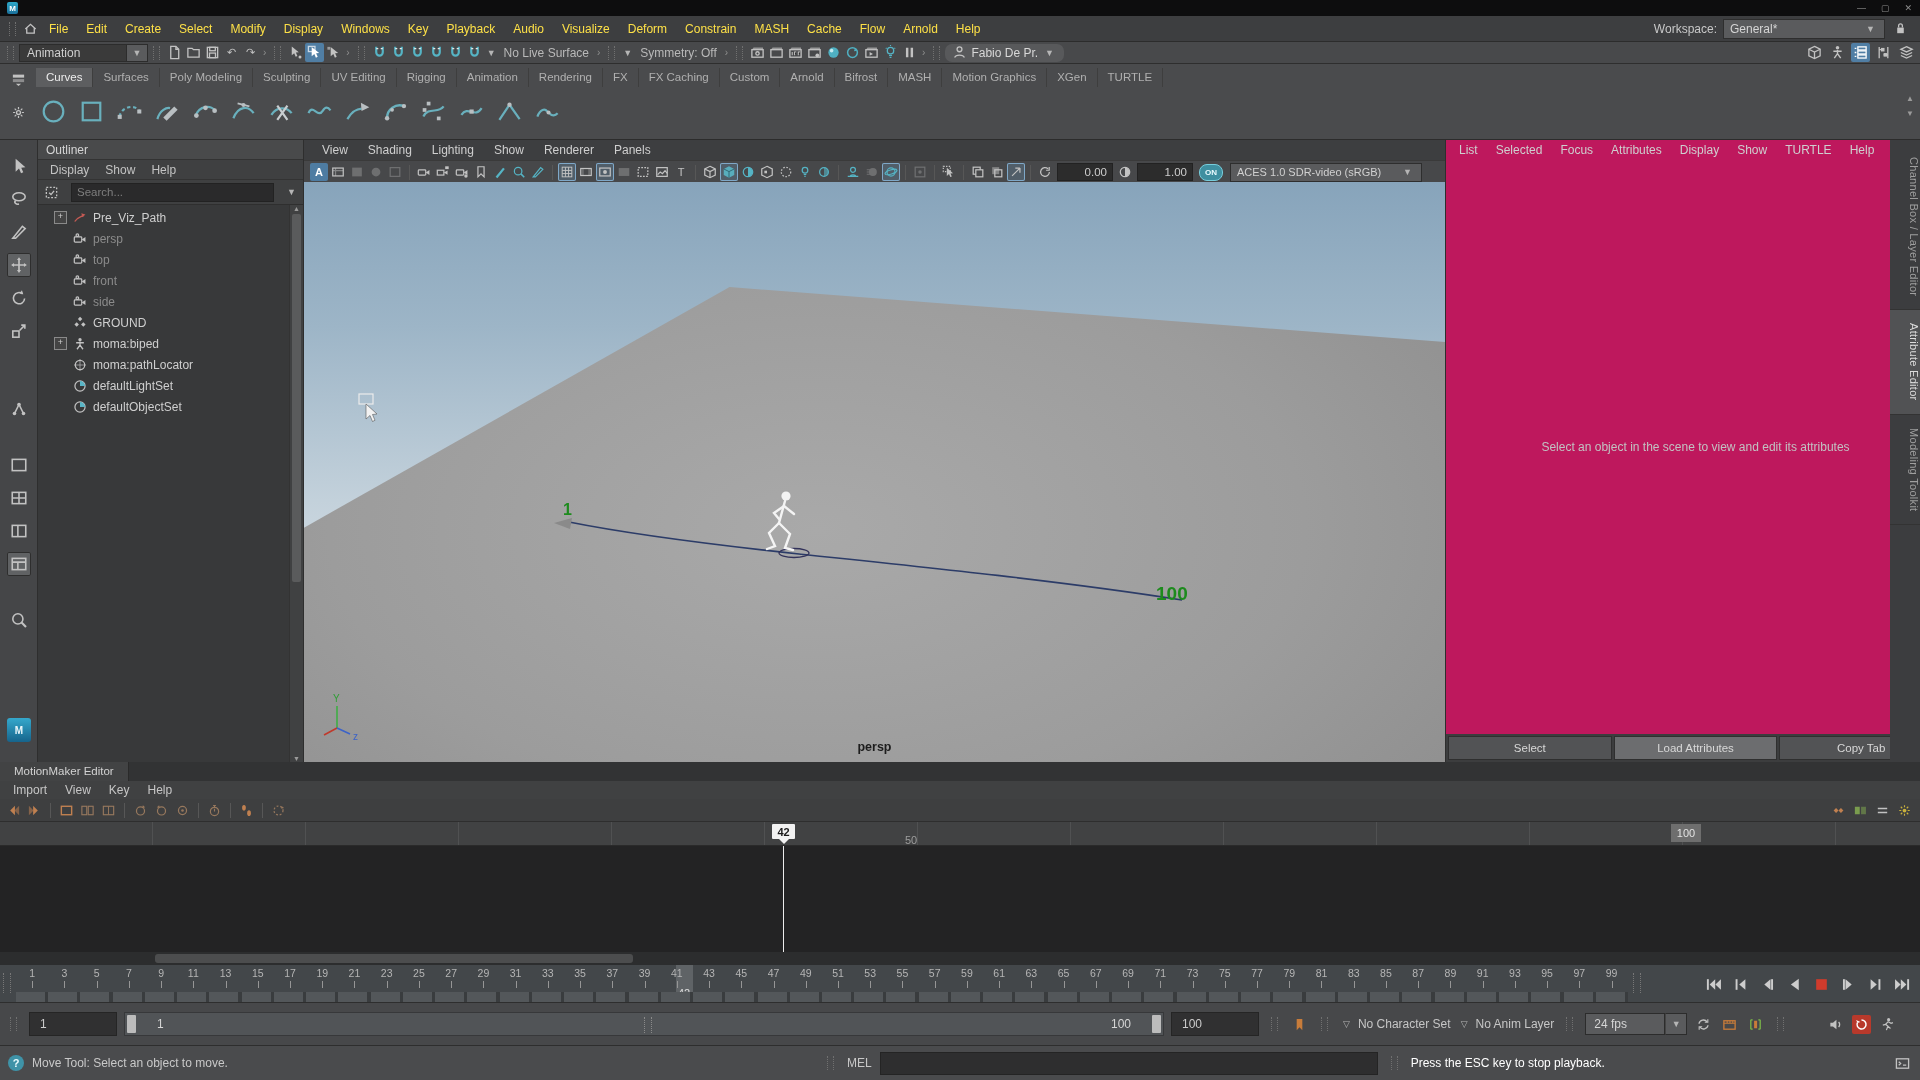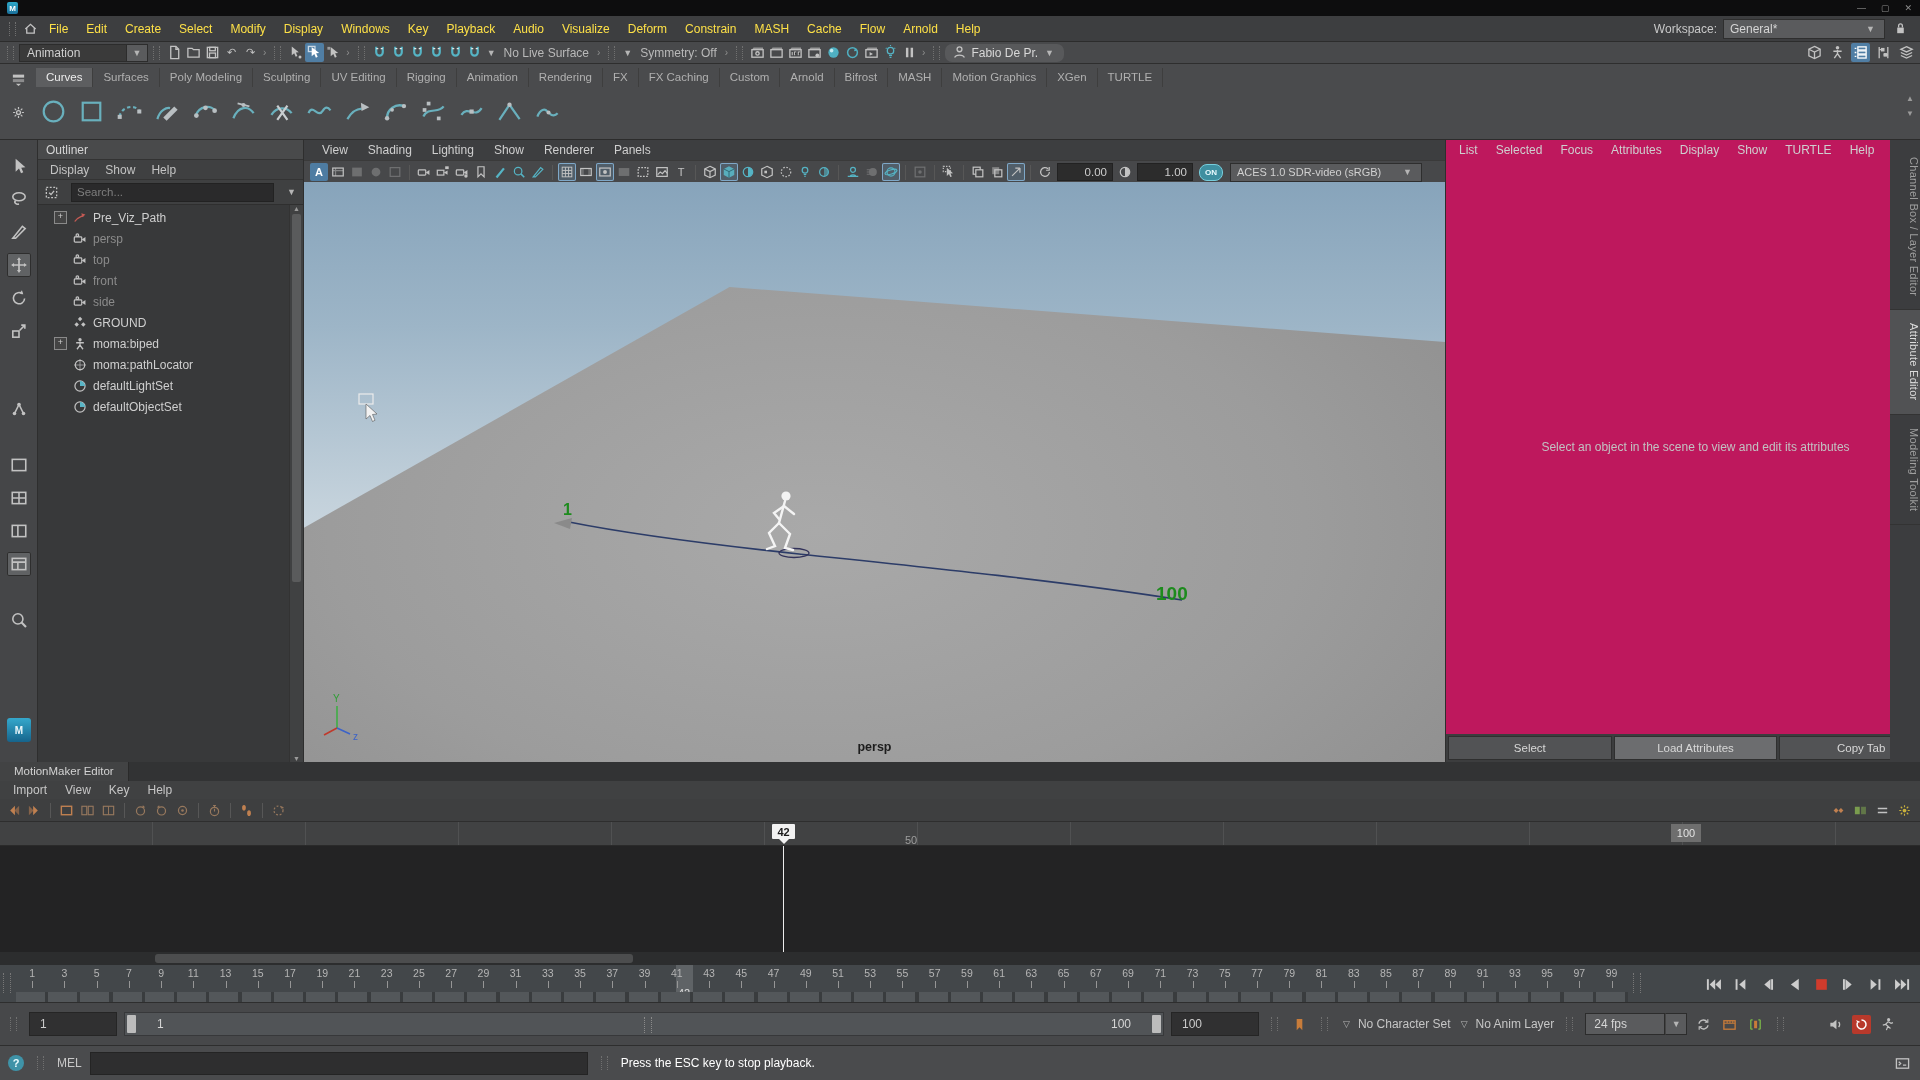--- a/index.html
+++ b/index.html
@@ -1422,20 +1422,21 @@
   <span class="ic">
       <svg viewBox="0 0 16 16">
         <circle cx="9.2" cy="2.8" r="1.7" fill="currentColor"></circle>
         <path d="M8.8 5 6 7.8l2.4 2L6.8 14M8.8 5l3 1.8 2-.8M6 7.8 3 8.6M8.4 9.8l2.8 2.4" stroke="currentColor" fill="none" stroke-width="1.3"></path>
       </svg>
     </span>
 </div>
 
 <div id="statusbar" class="abs">
   <div id="help-badge">?</div>
+  <span id="sb-left">Move Tool: Select an object to move.</span>
   <span class="grip"></span>
   <span>MEL</span>
   <input id="mel-field" style="">
   <span class="grip"></span>
   <span id="sb-right">Press the ESC key to stop playback.</span>
   <span class="ic" id="script-icon">
       <svg viewBox="0 0 16 16">
         <rect x="1.5" y="3" width="13" height="10" stroke="currentColor" fill="none" stroke-width="1.4"></rect>
         <path d="M4 6.2l2 1.8-2 1.8M8.5 9.8H12" stroke="currentColor" fill="none" stroke-width="1.4"></path>
       </svg>

